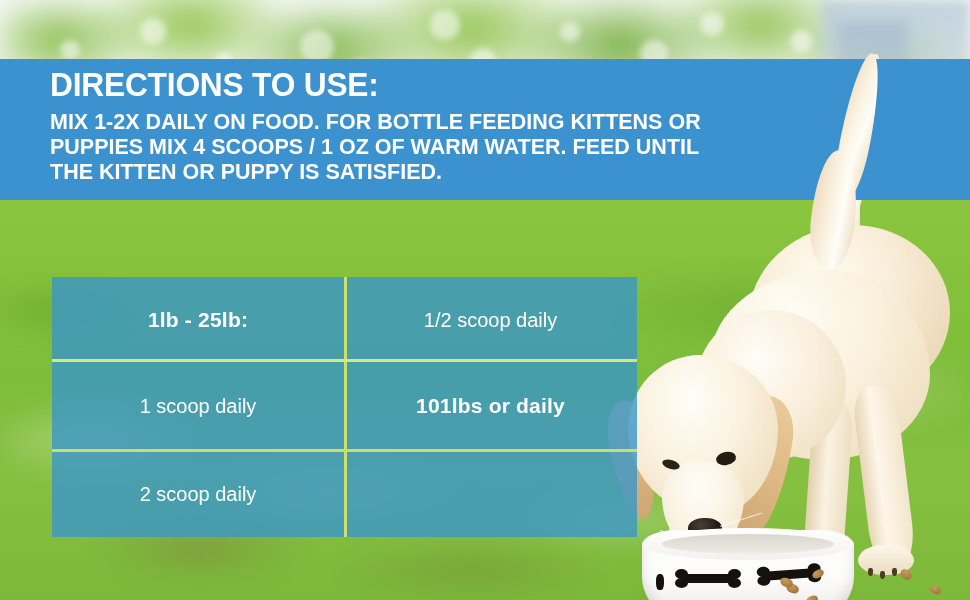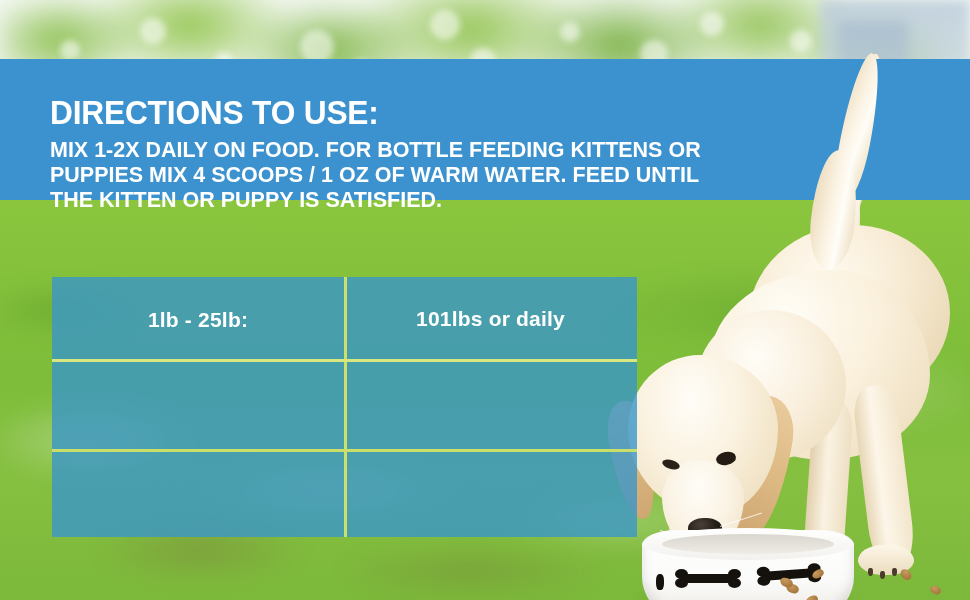--- a/index.html
+++ b/index.html
@@ -60,21 +60,21 @@
       radial-gradient(ellipse 120px 40px at 60px 120px, rgba(60,120,30,.25), rgba(60,120,30,0) 72%),
       radial-gradient(ellipse 240px 60px at 760px 120px, rgba(60,125,30,.22), rgba(60,125,30,0) 72%);
     filter:blur(9px);
   }
 
   
   .banner{
     position:absolute;left:0;top:59px;width:970px;height:141px;
     background:#3b92ce;
   }
-  .banner-inner{position:absolute;left:50px;top:9px;width:680px;margin-top:28px;}
+  .banner-inner{position:absolute;left:50px;top:9px;width:680px;}
   .headline{
     color:#ffffff;
     font-size:33px;
     font-weight:bold;
     letter-spacing:-0.2px;
     line-height:1.05;
     margin:0 0 6px 0;
     transform:scaleX(.96);
     transform-origin:left center;
     white-space:nowrap;
@@ -370,22 +370,25 @@
   <div style="position:absolute;left:843px;top:52px;width:30px;height:150px;
               background:linear-gradient(100deg,#efdcbb 0%,#fbf3e4 40%,#fffdf7 62%,#ecdcbb 100%);
               border-radius:50% 50% 46% 46%/62% 62% 38% 38%;transform:rotate(11deg);"></div>
   <div style="position:absolute;left:812px;top:150px;width:44px;height:120px;
               background:linear-gradient(95deg,#ead8b6 0%,#fbf3e3 45%,#fffdf8 66%,#ecdcbd 100%);
               border-radius:48% 52% 50% 50%/60% 60% 40% 40%;transform:rotate(6deg);"></div>
 
   <div class="table">
 
     <div class="cell left c1">1lb - 25lb:</div>
-
+    <div class="cell right c1">1/2 scoop daily</div>
+
+    <div class="cell right">1 scoop daily</div>
 
     <div class="cell left">101lbs or daily</div>
+    <div class="cell right">2 scoop daily</div>
 
     <div class="grid-v"></div>
     <div class="grid-h1"></div>
     <div class="grid-h2"></div>
   </div>
 
 </div>
 
 </body></html>

